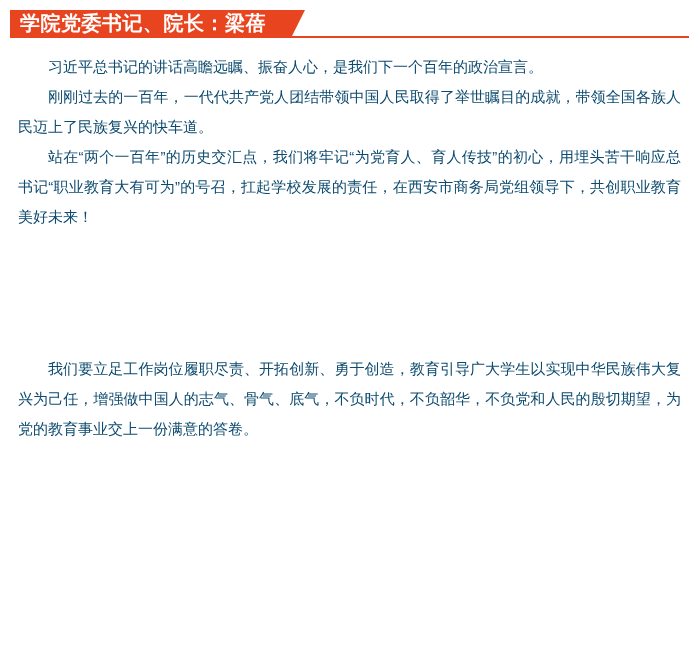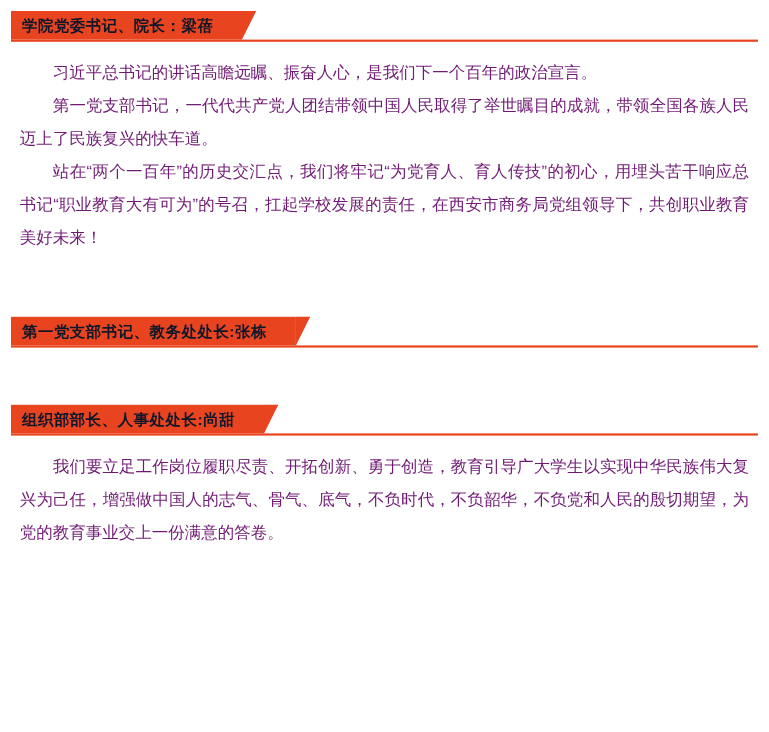--- a/index.html
+++ b/index.html
@@ -31,22 +31,22 @@
     height: 28px;
     margin: 0 10px 0 10px;
     display: flex;
     align-items: stretch;
   }
   .ribbon {
     position: relative;
     display: inline-flex;
     align-items: center;
     background: #e8441f;
-    color: #0f172a;
-    font-size: 14px;
+    color: #ffffff;
+    font-size: 20px;
     font-weight: bold;
     letter-spacing: 0.5px;
     padding: 0 26px 0 10px;
     height: 26px;
     line-height: 26px;
     white-space: nowrap;
   }
   .ribbon::after {
     content: "";
     position: absolute;
@@ -62,21 +62,21 @@
     left: 0;
     right: 0;
     bottom: 0;
     height: 2px;
     background: #e8441f;
   }
   .body-text {
     margin: 14px 18px 0 18px;
     font-size: 15px;
     line-height: 30px;
-    color: #701a75;
+    color: #0c4a6e;
     text-align: justify;
     text-justify: inter-ideograph;
   }
   .body-text p {
     margin: 0;
     text-indent: 2em;
   }
   .spacer-1 { height: 56px; }
   .spacer-2 { height: 52px; }
   .top-pad { height: 10px; }
@@ -88,39 +88,31 @@
 
   <div class="top-pad"></div>
 
   <div class="section">
     <div class="section-header">
       <span class="ribbon">学院党委书记、院长：梁蓓</span>
       <span class="header-rule"></span>
     </div>
     <div class="body-text">
       <p>习近平总书记的讲话高瞻远瞩、振奋人心，是我们下一个百年的政治宣言。</p>
-      <p>第一党支部书记，一代代共产党人团结带领中国人民取得了举世瞩目的成就，带领全国各族人民迈上了民族复兴的快车道。</p>
+      <p>刚刚过去的一百年，一代代共产党人团结带领中国人民取得了举世瞩目的成就，带领全国各族人民迈上了民族复兴的快车道。</p>
       <p>站在“两个一百年”的历史交汇点，我们将牢记“为党育人、育人传技”的初心，用埋头苦干响应总书记“职业教育大有可为”的号召，扛起学校发展的责任，在西安市商务局党组领导下，共创职业教育美好未来！</p>
     </div>
   </div>
 
   <div class="spacer-1"></div>
 
   <div class="section">
-    <div class="section-header">
-      <span class="ribbon">第一党支部书记、教务处处长:张栋</span>
-      <span class="header-rule"></span>
-    </div>
   </div>
 
   <div class="spacer-2"></div>
 
   <div class="section">
-    <div class="section-header">
-      <span class="ribbon">组织部部长、人事处处长:尚甜</span>
-      <span class="header-rule"></span>
-    </div>
     <div class="body-text">
       <p>我们要立足工作岗位履职尽责、开拓创新、勇于创造，教育引导广大学生以实现中华民族伟大复兴为己任，增强做中国人的志气、骨气、底气，不负时代，不负韶华，不负党和人民的殷切期望，为党的教育事业交上一份满意的答卷。</p>
     </div>
   </div>
 
 </div>
 
 </body></html>

